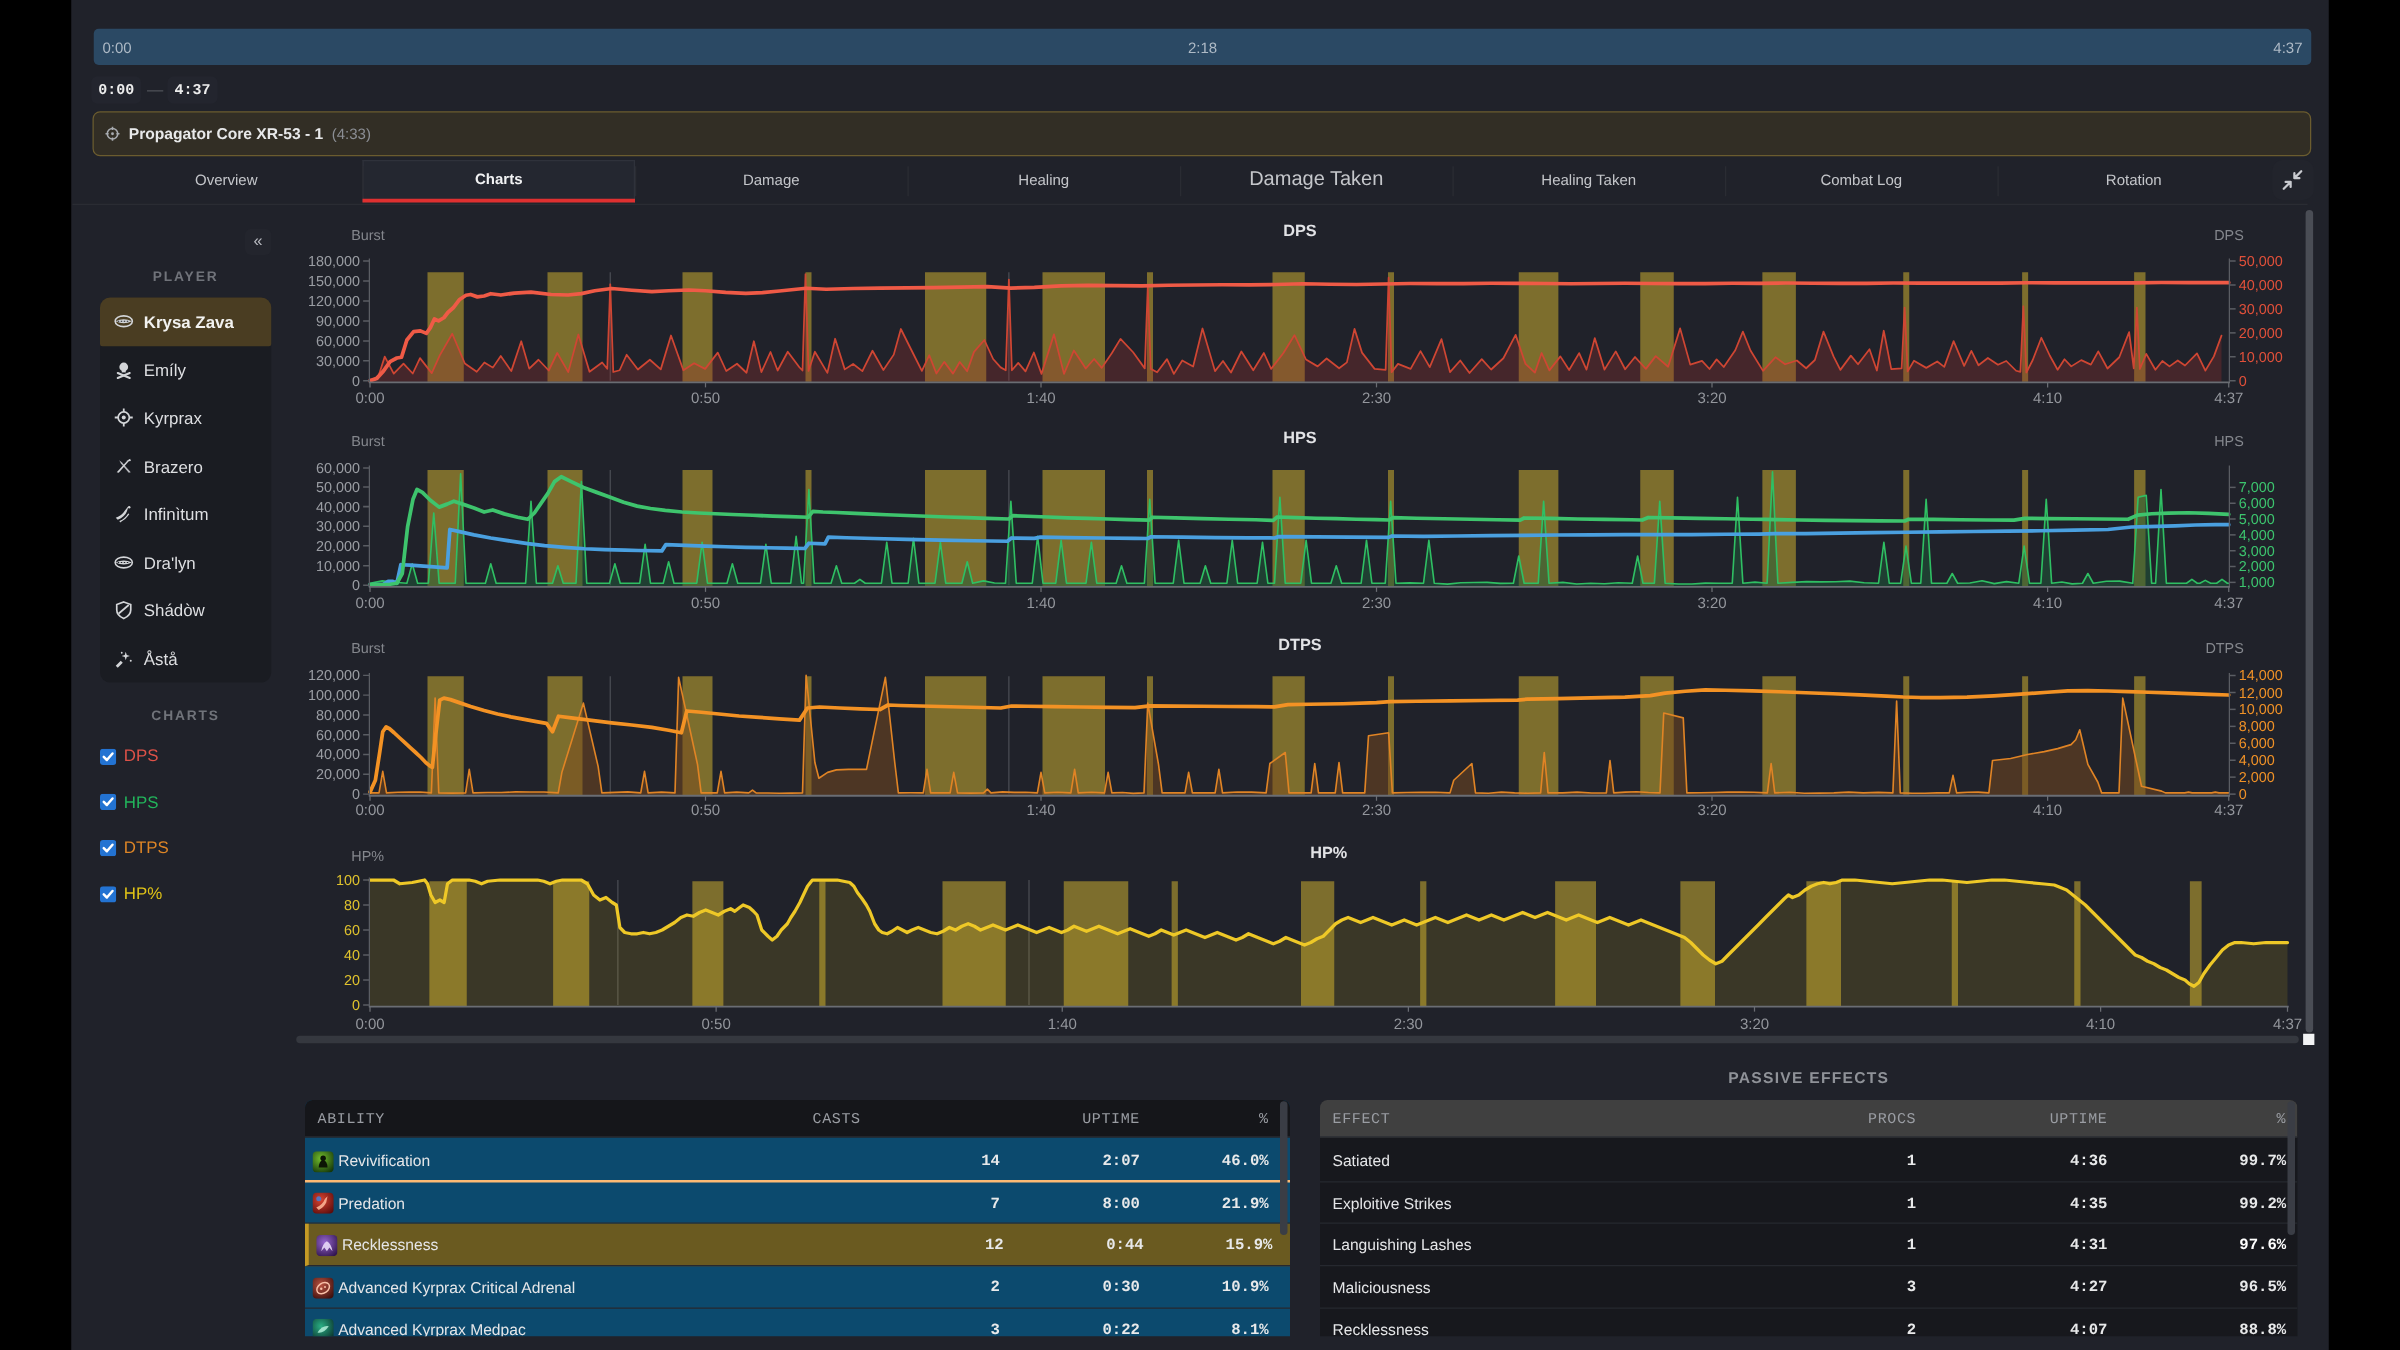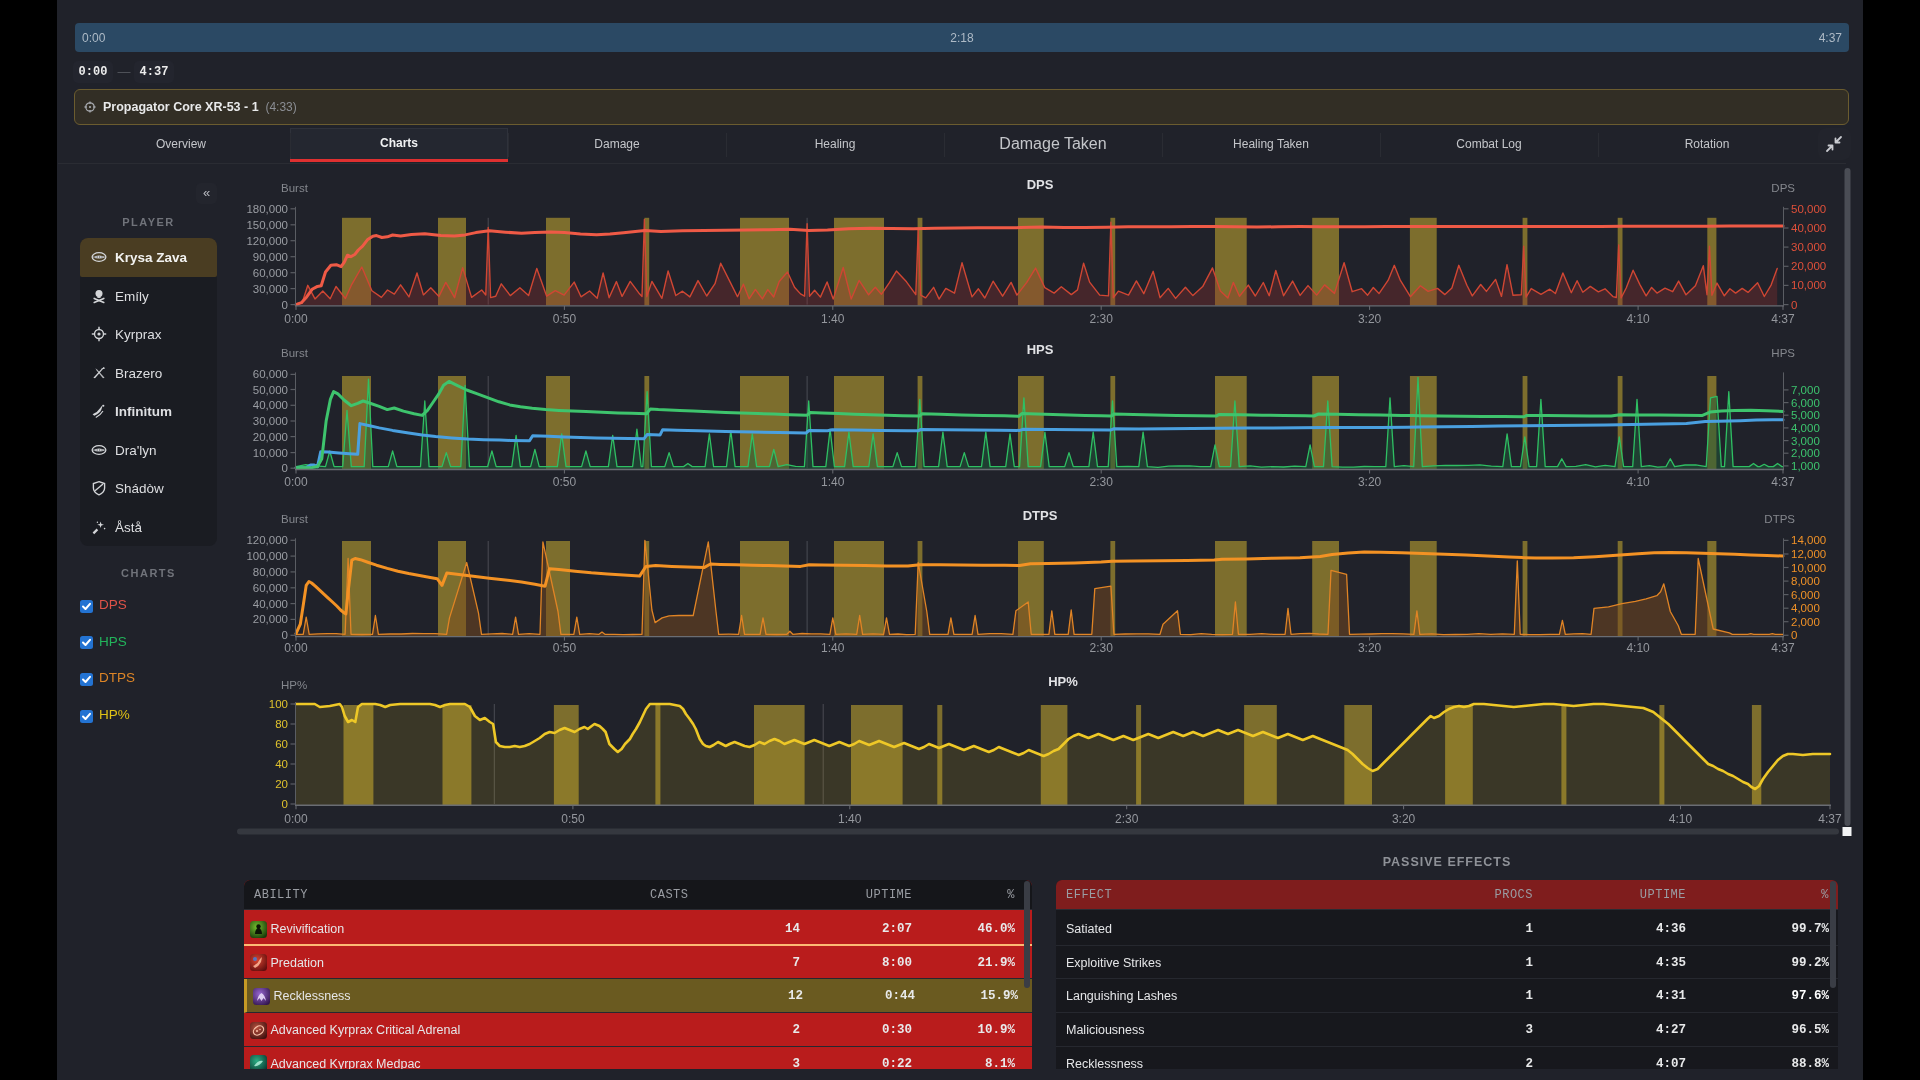--- a/index.html
+++ b/index.html
@@ -78,21 +78,21 @@
         <path d="M3 16 L14 4 L16.5 2.5 L15 5 L5 16.5 Z" fill="#d3d5d8"></path>
         <path d="M17 16 L8 6 L5.5 4 L7 7 L15 16.5 Z" fill="#d3d5d8" fill-opacity="0.85"></path>
         <circle cx="16" cy="4" r="1.1" fill="#d3d5d8"></circle>
       </svg></div>
 <div class="abs" style="left:58px;top:365.5px;font-size:13.5px;font-weight:normal;color:#dedfe2;">Brazero</div>
 <div class="abs" style="left:34px;top:403.0px;width:17px;height:17px;"><svg width="16" height="16" viewBox="0 0 20 20">
         <path d="M2 14 Q8 12 11 7 L15 2 L13 8 Q11 13 4 16 Z" fill="#d3d5d8"></path>
         <path d="M6 18 Q12 15 15 10" fill="none" stroke="#d3d5d8" stroke-width="1.4"></path>
         <circle cx="15.5" cy="3.5" r="1.2" fill="#d3d5d8"></circle>
       </svg></div>
-<div class="abs" style="left:58px;top:404.0px;font-size:13.5px;font-weight:bold;color:#dedfe2;text-align:center;">Infinìtum</div>
+<div class="abs" style="left:58px;top:404.0px;font-size:13.5px;font-weight:normal;color:#dedfe2;text-align:center;">Infinìtum</div>
 <div class="abs" style="left:34px;top:441.5px;width:17px;height:17px;"><svg width="16" height="16" viewBox="0 0 20 20">
         <ellipse cx="10" cy="10" rx="8.6" ry="5.4" fill="none" stroke="#d3d5d8" stroke-width="1.6"></ellipse>
         <path d="M1.8 10 Q10 6.2 18.2 10 Q10 13.8 1.8 10 Z" fill="#d3d5d8"></path>
         <line x1="4" y1="10" x2="16" y2="10" stroke="#1e2027" stroke-width="1" stroke-dasharray="1.5 1.5"></line>
       </svg></div>
 <div class="abs" style="left:58px;top:442.5px;font-size:13.5px;font-weight:normal;color:#dedfe2;">Dra'lyn</div>
 <div class="abs" style="left:34px;top:480.0px;width:17px;height:17px;"><svg width="16" height="16" viewBox="0 0 20 20">
         <path d="M10 2 L17 4.5 V10 Q17 15.5 10 18.5 Q3 15.5 3 10 V4.5 Z" fill="none" stroke="#d3d5d8" stroke-width="1.7"></path>
         <line x1="5" y1="13.5" x2="15" y2="5" stroke="#d3d5d8" stroke-width="1.7"></line>
       </svg></div>
@@ -378,21 +378,21 @@
 <text x="1403.6" y="823.0" fill="#94979d" font-size="12" text-anchor="middle" font-family="Liberation Sans, sans-serif">3:20</text>
 <line x1="1680.5" y1="805.3" x2="1680.5" y2="809.3" stroke="#6a6d73" stroke-width="1"></line>
 <text x="1680.5" y="823.0" fill="#94979d" font-size="12" text-anchor="middle" font-family="Liberation Sans, sans-serif">4:10</text>
 <line x1="1830.0" y1="805.3" x2="1830.0" y2="809.3" stroke="#6a6d73" stroke-width="1"></line>
 <text x="1830.0" y="823.0" fill="#94979d" font-size="12" text-anchor="middle" font-family="Liberation Sans, sans-serif">4:37</text>
 <rect x="237" y="828.6" width="1602" height="6" rx="3" fill="#35383f"></rect>
 <rect x="1844.5" y="168" width="6" height="658" rx="3" fill="#4a4d55"></rect>
 <rect x="1842.5" y="827" width="9" height="9" fill="#f2f3f4"></rect>
 </svg>
 <div class="abs" style="left:999px;top:855px;width:782px;height:16px;font-size:12.5px;font-weight:bold;color:#8f9298;letter-spacing:1px;text-align:center;">PASSIVE EFFECTS</div>
-<div class="abs" style="left:187px;top:880px;width:788px;height:189px;background:#b91c1c;border-radius:6px 6px 0 0;overflow:hidden;">
+<div class="abs" style="left:187px;top:880px;width:788px;height:189px;background:#0c4a6e;border-radius:6px 6px 0 0;overflow:hidden;">
       <div style="position:relative;height:30px;background:#15161a;border-bottom:1px solid #2a2c33;">
         <div class="abs mono" style="left:10px;top:8px;font-size:12px;color:#9a9da3;letter-spacing:0.5px;">ABILITY</div>
         <div class="abs mono" style="left:406px;top:8px;width:150px;text-align:left;font-size:12px;color:#9a9da3;letter-spacing:0.5px;">CASTS</div>
         <div class="abs mono" style="left:518px;top:8px;width:150px;text-align:right;font-size:12px;color:#9a9da3;letter-spacing:0.5px;">UPTIME</div>
         <div class="abs mono" style="left:621px;top:8px;width:150px;text-align:right;font-size:12px;color:#9a9da3;letter-spacing:0.5px;">%</div>
       </div>
       <div class="abs" style="left:0;top:32.0px;width:788px;height:33.7px;border-bottom:2px solid #fdba74;">
         <div class="abs" style="left:5.5px;top:8.5px;width:17px;height:17px;"><svg width="17" height="17" viewBox="0 0 17 17">
             <defs>
               <radialGradient id="a1" cx="40%" cy="35%" r="75%">
@@ -472,21 +472,21 @@
             <path d="M4 11 Q8 5 13 6 Q9 12 4 11 Z" fill="#baf5e0" fill-opacity="0.8"></path>
           </svg></div>
         <div class="abs" style="left:26.5px;top:10px;font-size:12.5px;color:#e5e6e8;">Advanced Kyrprax Medpac</div>
         <div class="abs mono" style="left:406px;top:10px;width:150px;text-align:right;font-size:12.5px;font-weight:bold;color:#e8e9ea;">3</div>
         <div class="abs mono" style="left:518px;top:10px;width:150px;text-align:right;font-size:12.5px;font-weight:bold;color:#e8e9ea;">0:22</div>
         <div class="abs mono" style="left:621px;top:10px;width:150px;text-align:right;font-size:12.5px;font-weight:bold;color:#e8e9ea;">8.1%</div>
       </div>
       <div class="abs" style="left:780px;top:1px;width:6px;height:107px;background:#3a3d45;border-radius:3px;"></div>
     </div>
 <div class="abs" style="left:999px;top:880px;width:782px;height:189px;background:#17181d;border-radius:6px 6px 0 0;overflow:hidden;">
-      <div style="position:relative;height:30px;background:#7f1d1d;border-bottom:1px solid #2a2c33;">
+      <div style="position:relative;height:30px;background:#404040;border-bottom:1px solid #2a2c33;">
         <div class="abs mono" style="left:10px;top:8px;font-size:12px;color:#9a9da3;letter-spacing:0.5px;">EFFECT</div>
         <div class="abs mono" style="left:327px;top:8px;width:150px;text-align:right;font-size:12px;color:#9a9da3;letter-spacing:0.5px;">PROCS</div>
         <div class="abs mono" style="left:480px;top:8px;width:150px;text-align:right;font-size:12px;color:#9a9da3;letter-spacing:0.5px;">UPTIME</div>
         <div class="abs mono" style="left:623px;top:8px;width:150px;text-align:right;font-size:12px;color:#9a9da3;letter-spacing:0.5px;">%</div>
       </div>
       <div class="abs" style="left:0;top:32.0px;width:782px;height:33.7px;border-bottom:1px solid #26282f;">
         <div class="abs" style="left:10px;top:10px;font-size:12.5px;color:#e5e6e8;">Satiated</div>
         <div class="abs mono" style="left:327px;top:10px;width:150px;text-align:right;font-size:12.5px;font-weight:bold;color:#e8e9ea;">1</div>
         <div class="abs mono" style="left:480px;top:10px;width:150px;text-align:right;font-size:12.5px;font-weight:bold;color:#e8e9ea;">4:36</div>
         <div class="abs mono" style="left:623px;top:10px;width:150px;text-align:right;font-size:12.5px;font-weight:bold;color:#e8e9ea;">99.7%</div>

